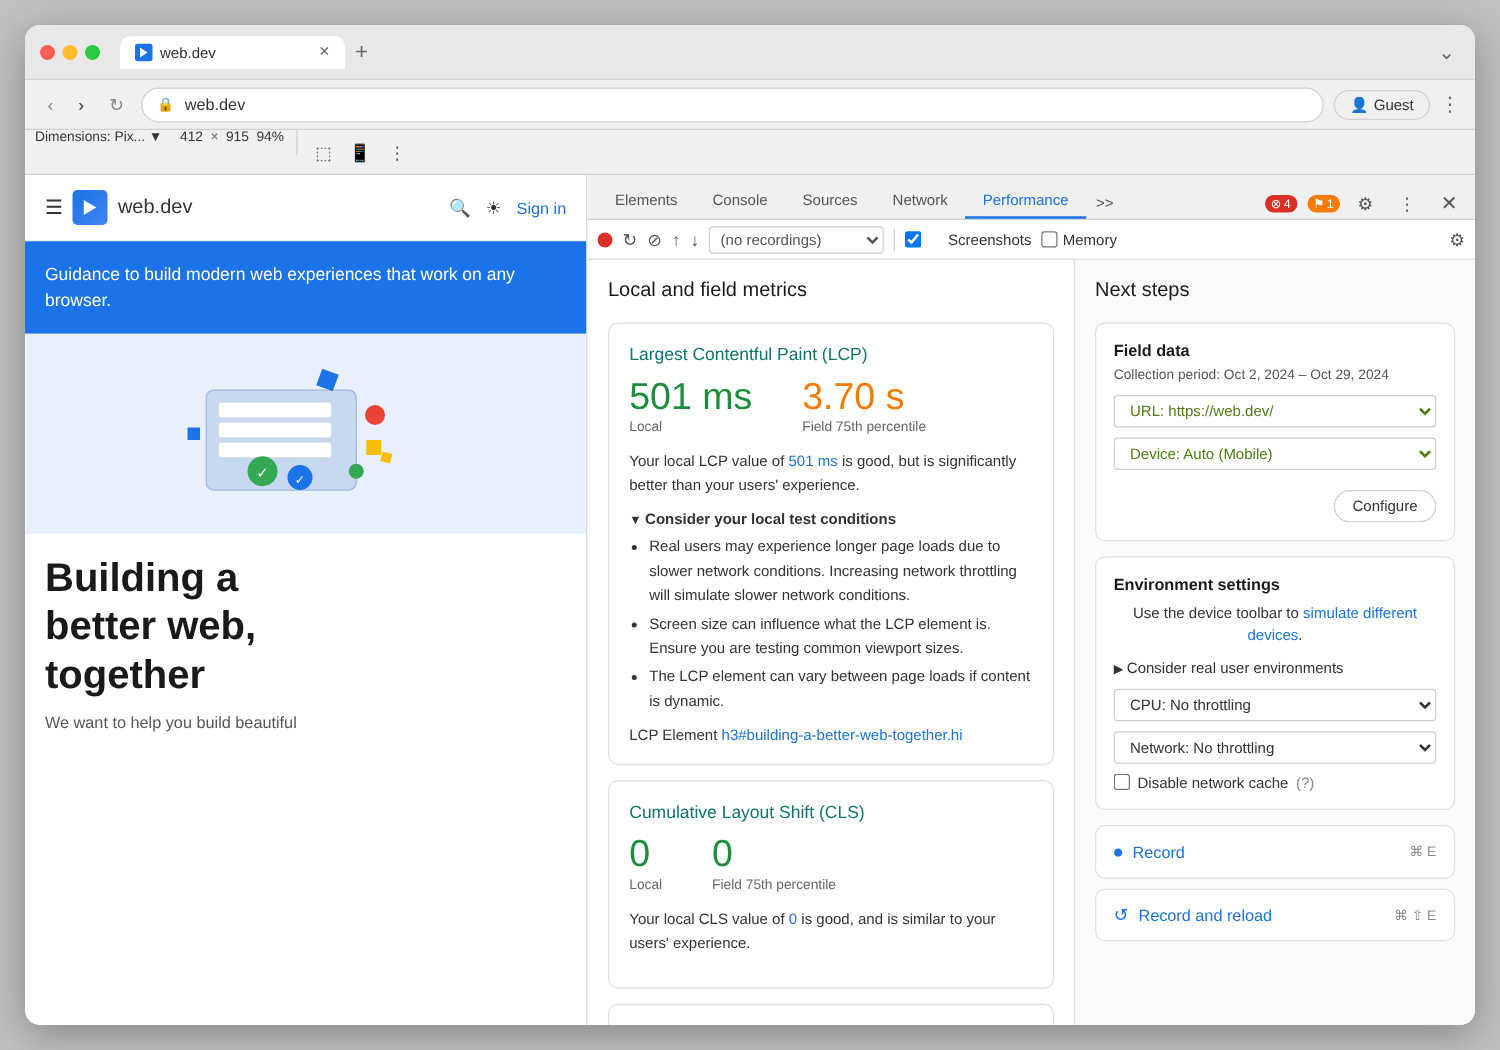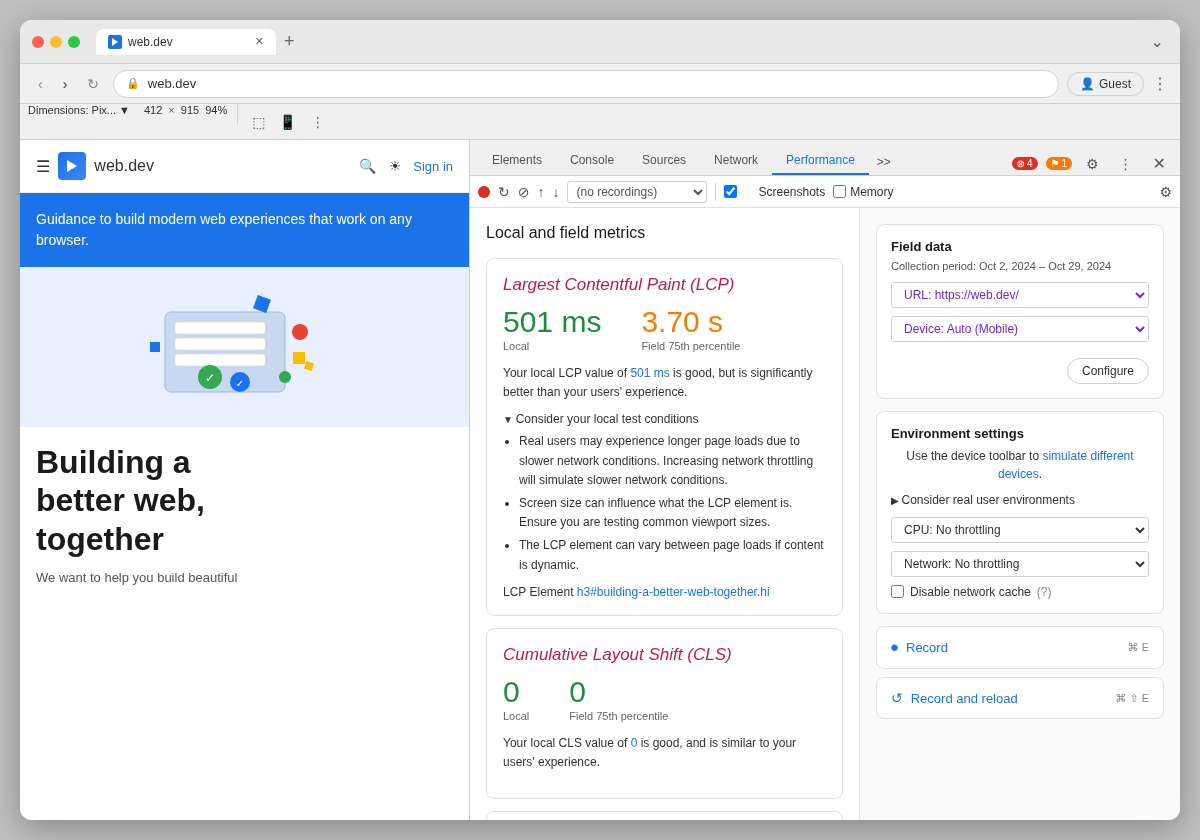--- a/index.html
+++ b/index.html
@@ -403,25 +403,24 @@
     }
 
     .metric-card {
       background: #ffffff;
       border: 1px solid #e0e0e0;
       border-radius: 8px;
       padding: 16px;
       margin-bottom: 12px;
     }
     .metric-name {
-      font-size: 17px;
-      color: #be185d;
+      font-size: 14px;
+      color: #0f766e;
       margin-bottom: 10px;
       font-weight: 500;
-      font-style: italic;
     }
     .metric-values {
       display: flex;
       gap: 40px;
       margin-bottom: 12px;
     }
     .metric-value-group { display: flex; flex-direction: column; }
     .metric-number-good {
       font-size: 30px;
       font-weight: 400;
@@ -453,21 +452,21 @@
       margin-bottom: 10px;
     }
     .metric-description .highlight { color: #1a73e8; }
 
     .consider-section {
       margin-top: 8px;
     }
     .consider-title {
       font-size: 12px;
       color: #333;
-      font-weight: 400;
+      font-weight: 700;
       margin-bottom: 6px;
       cursor: pointer;
     }
     .consider-title::before {
       content: '▼ ';
       font-size: 10px;
     }
     .consider-list {
       padding-left: 16px;
     }
@@ -523,21 +522,21 @@
     .ns-select-row {
       margin-bottom: 8px;
     }
     .ns-select {
       font-size: 12px;
       border: 1px solid #d0d0d0;
       border-radius: 3px;
       padding: 4px 8px;
       width: 100%;
       background: white;
-      color: #6d28d9;
+      color: #4d7c0f;
     }
     .ns-configure-btn {
       background: none;
       border: 1px solid #d0d0d0;
       border-radius: 16px;
       padding: 5px 14px;
       font-size: 12px;
       color: #333;
       cursor: pointer;
       margin-top: 8px;
@@ -842,20 +841,21 @@
             </div>
           </div>
 
           <div class="metric-card">
             <div class="metric-name">Interaction to Next Paint (INP)</div>
           </div>
 
         </div>
 
         <div class="next-steps-panel">
+          <div class="ns-title">Next steps</div>
 
           <div class="ns-card">
             <div class="ns-card-title">Field data</div>
             <div class="ns-collection-period">Collection period: Oct 2, 2024 – Oct 29, 2024</div>
             <div class="ns-select-row">
               <select class="ns-select">
                 <option>URL: https://web.dev/</option>
               </select>
             </div>
             <div class="ns-select-row">

